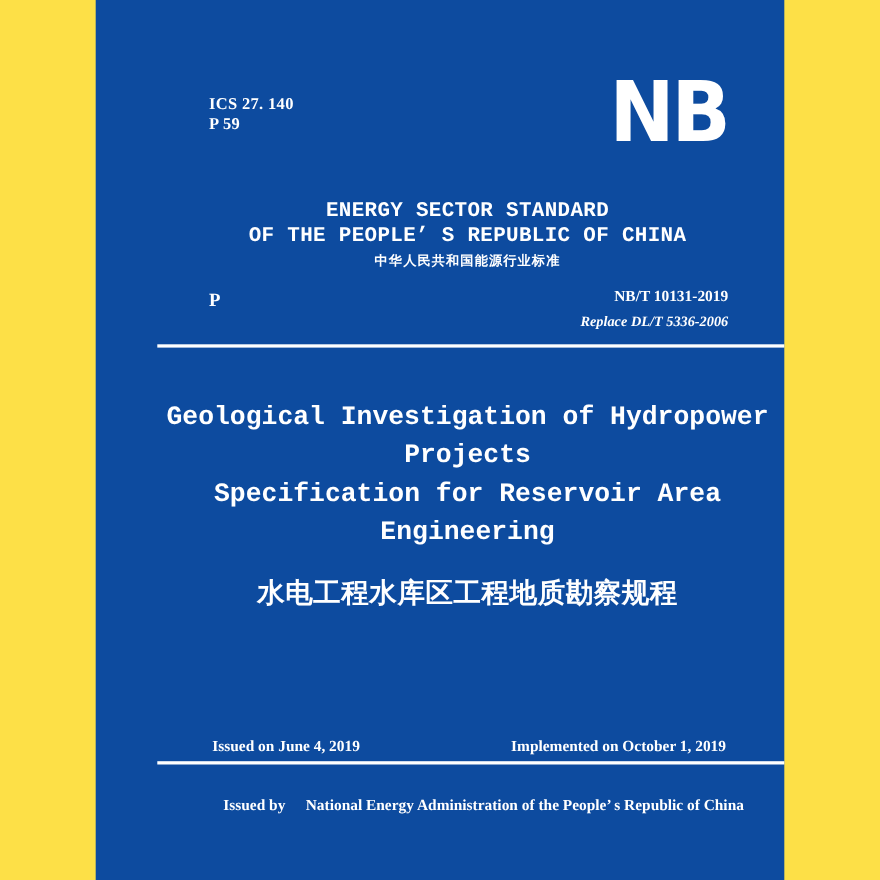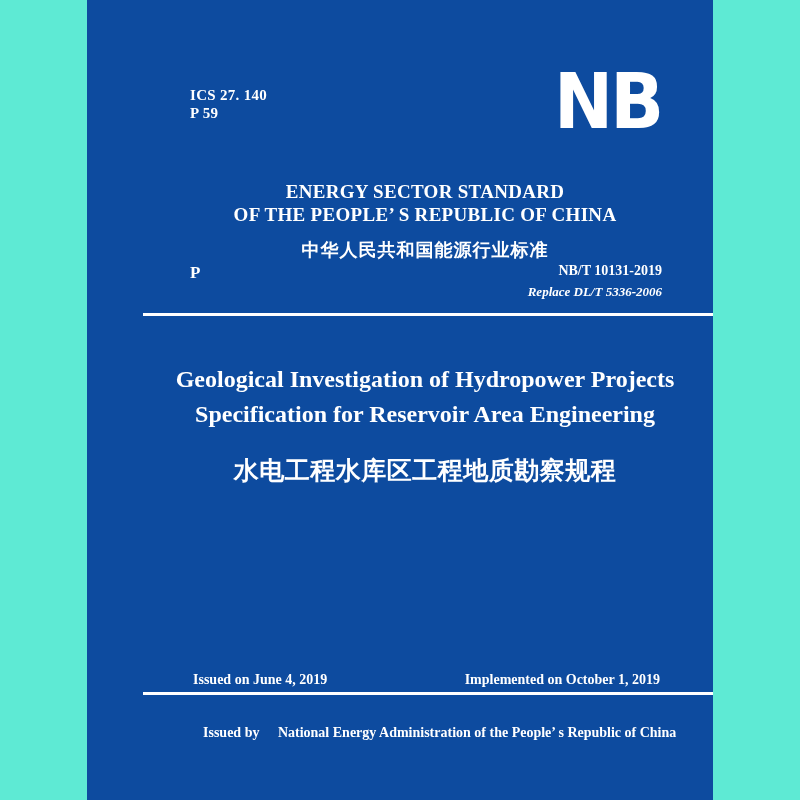--- a/index.html
+++ b/index.html
@@ -5,21 +5,21 @@
   html, body { margin: 0; padding: 0; }
   body {
     width: 800px; height: 800px;
     background: #ffffff;
     font-family: "Liberation Serif", "DejaVu Serif", serif;
     overflow: hidden;
   }
   .page {
     position: relative;
     width: 800px; height: 800px;
-    background: #5eead4;
+    background: #fde047;
   }
   .cover {
     position: absolute;
     left: 87px; top: 0;
     width: 626px; height: 800px;
     background: var(--cover-blue, #0d4b9f);
     color: var(--text-white, #ffffff);
     font-weight: bold;
   }
   .cover div, .cover span { color: var(--text-white, #ffffff); }
@@ -39,24 +39,25 @@
     font-size: 76px; line-height: 64px;
     letter-spacing: -3px;
     transform: scaleX(0.93);
     transform-origin: left top;
   }
 
   .centered {
     position: absolute;
     left: 50px; width: 576px;
     text-align: center;
+    font-family: Liberation Mono, monospace;
   }
   .org-block { top: 180px; }
   .org-en { font-size: 19px; line-height: 23px; letter-spacing: 0.3px; }
-  .org-cn { font-size: 18px; line-height: 24px; margin-top: 12px; letter-spacing: 1px; }
+  .org-cn { font-size: 12px; line-height: 24px; margin-top: 0; letter-spacing: 1px; }
 
   .doc-class {
     position: absolute;
     left: 103px; top: 263px;
     font-size: 17px; line-height: 20px;
   }
   .std-block {
     position: absolute;
     right: 51px; top: 261px;
     text-align: right;

